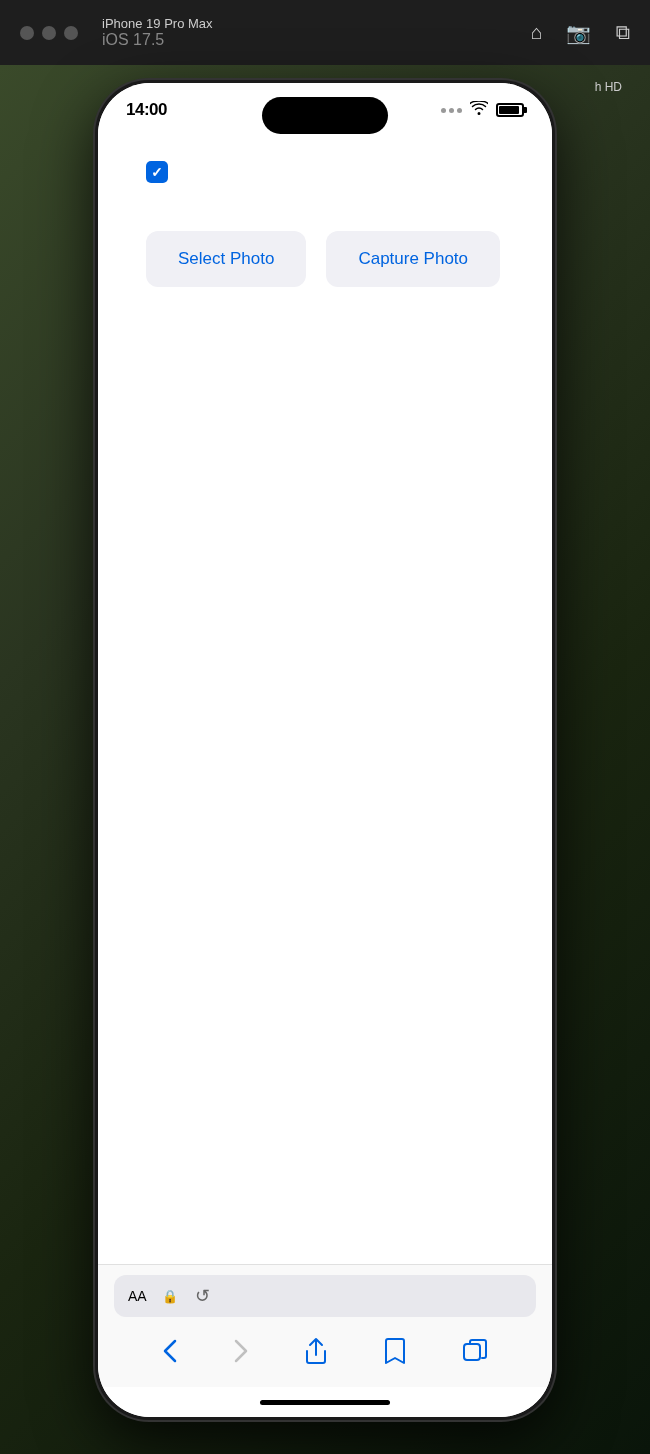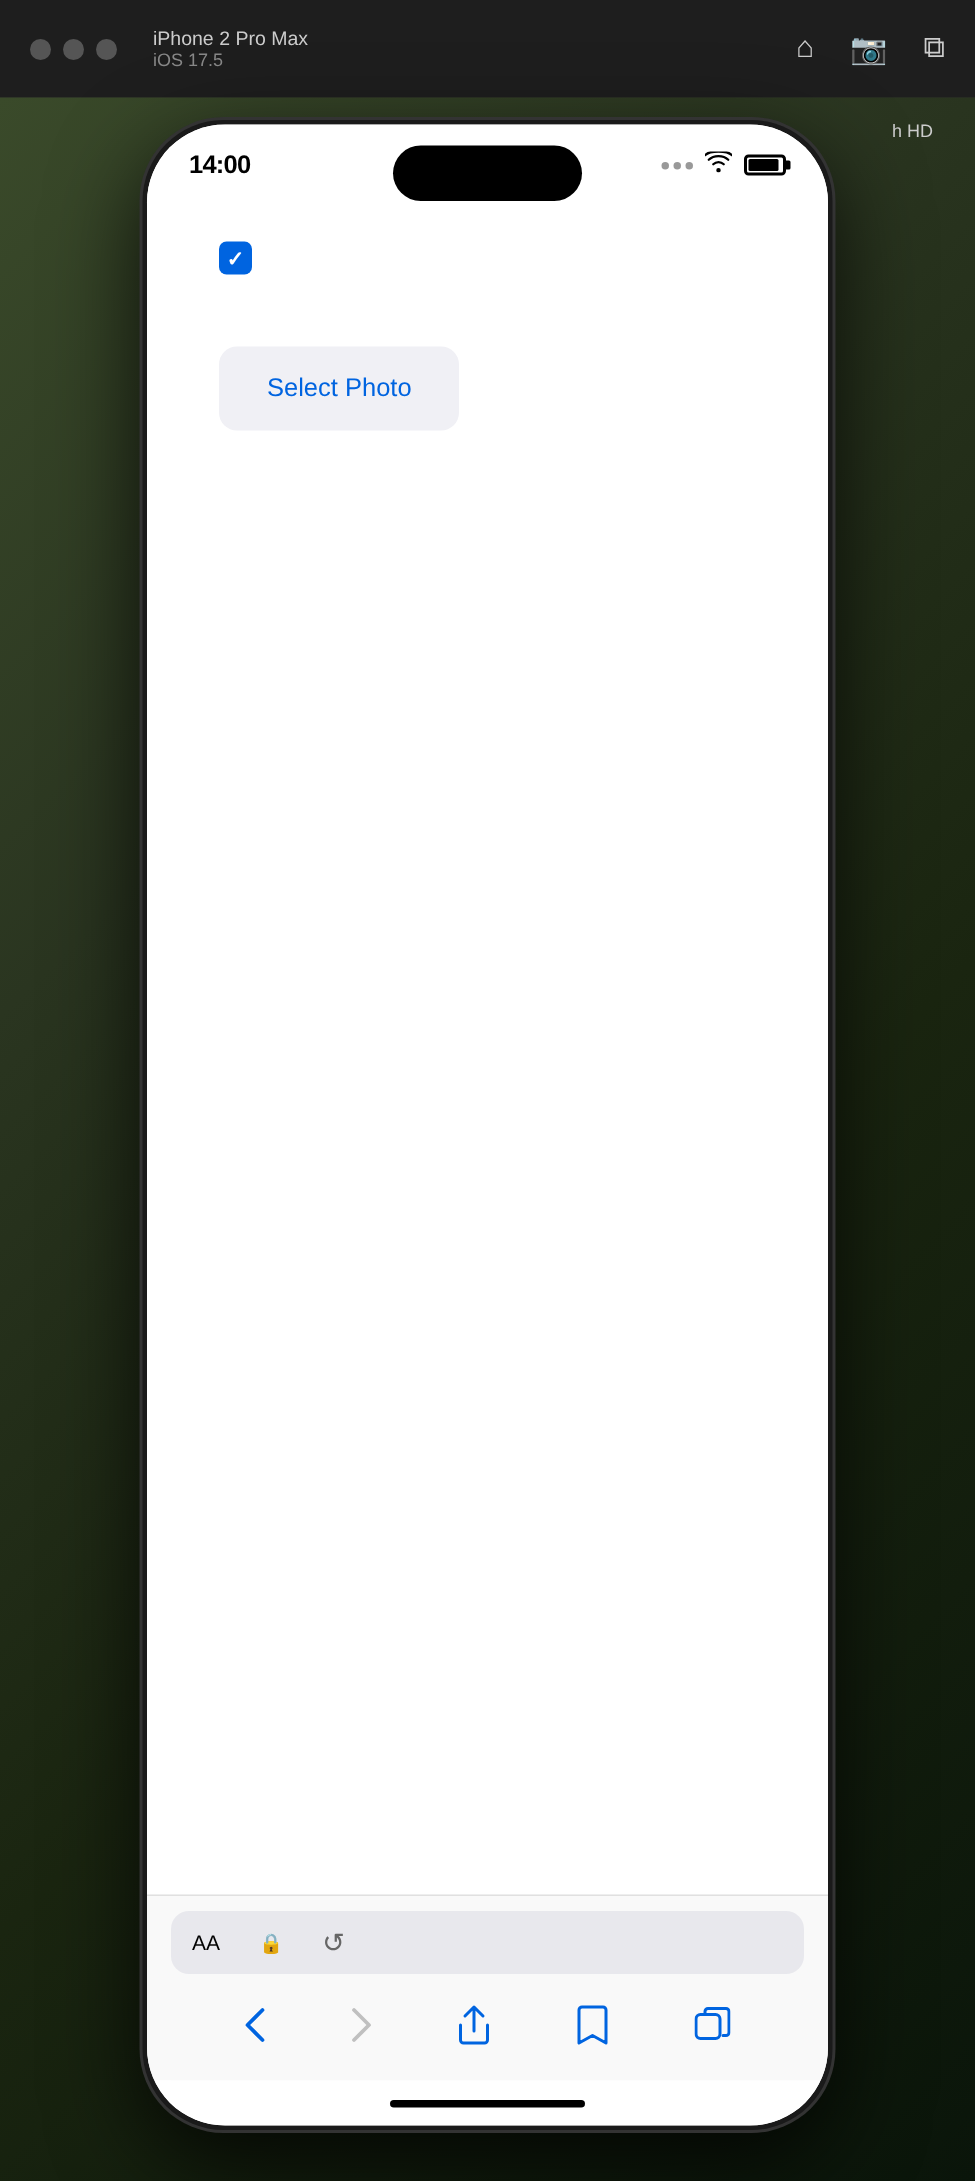--- a/index.html
+++ b/index.html
@@ -43,21 +43,21 @@
     }
 
     .desktop-bar-title {
       color: #ccc;
       font-size: 13px;
       margin-left: 8px;
     }
 
     .desktop-bar-title .subtitle {
       color: #888;
-      font-size: 12px;
+      font-size: 16px;
     }
 
     .desktop-bar-icons {
       margin-left: auto;
       display: flex;
       gap: 24px;
       align-items: center;
     }
 
     .desktop-icon {
@@ -256,21 +256,21 @@
       padding: 10px 16px 0;
       flex-shrink: 0;
     }
 
     .url-bar {
       background: #e8e8ed;
       border-radius: 12px;
       padding: 10px 14px;
       display: flex;
       align-items: center;
-      gap: 26px;
+      gap: 16px;
       margin-bottom: 12px;
     }
 
     .url-bar-aa {
       font-size: 14px;
       color: #000;
       font-weight: 500;
     }
 
     .url-bar-lock {
@@ -337,21 +337,21 @@
 </head>
 <body>
 
 <div class="desktop-bar">
   <div class="traffic-lights">
     <div class="traffic-light"></div>
     <div class="traffic-light"></div>
     <div class="traffic-light"></div>
   </div>
   <div class="desktop-bar-title">
-    <div>iPhone 2 Pro Max</div>
+    <div>iPhone 19 Pro Max</div>
     <div class="subtitle">iOS 17.5</div>
   </div>
   <div class="desktop-bar-icons">
     <span class="desktop-icon">⌂</span>
     <span class="desktop-icon">📷</span>
     <span class="desktop-icon">⧉</span>
   </div>
 </div>
 
 <div class="bg-area"></div>
@@ -387,20 +387,21 @@
     <div class="main-content">
 
       <div class="checkbox-row">
         <div class="checkbox">
           <span class="checkbox-check">✓</span>
         </div>
       </div>
 
       <div class="button-row">
         <button class="action-button">Select Photo</button>
+        <button class="action-button">Capture Photo</button>
       </div>
 
     </div>
 
     <div class="empty-area"></div>
 
     <div class="browser-bottom">
       <div class="url-bar">
         <span class="url-bar-aa">AA</span>
         <span class="url-bar-lock">🔒</span>

